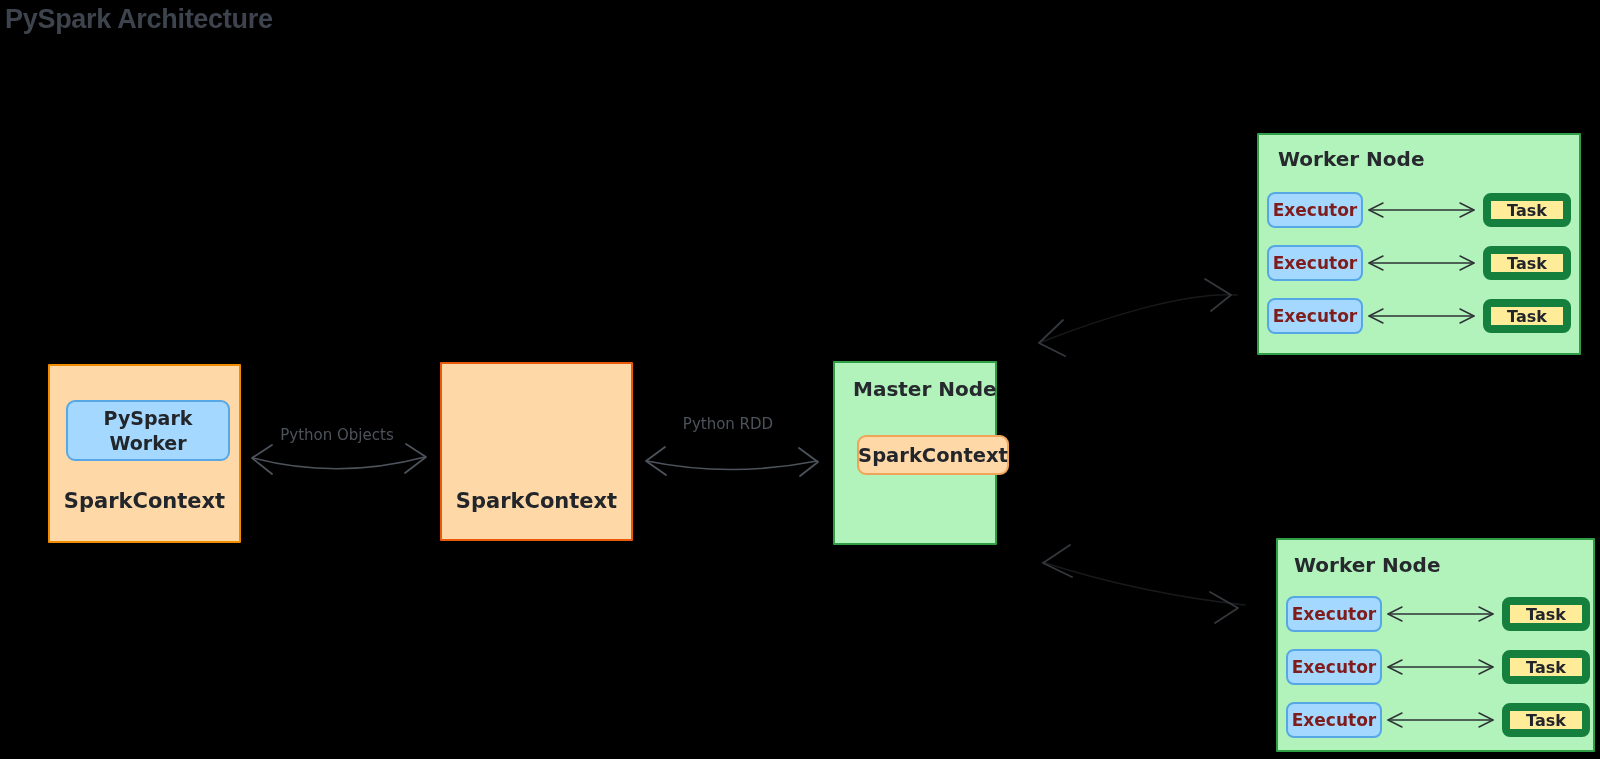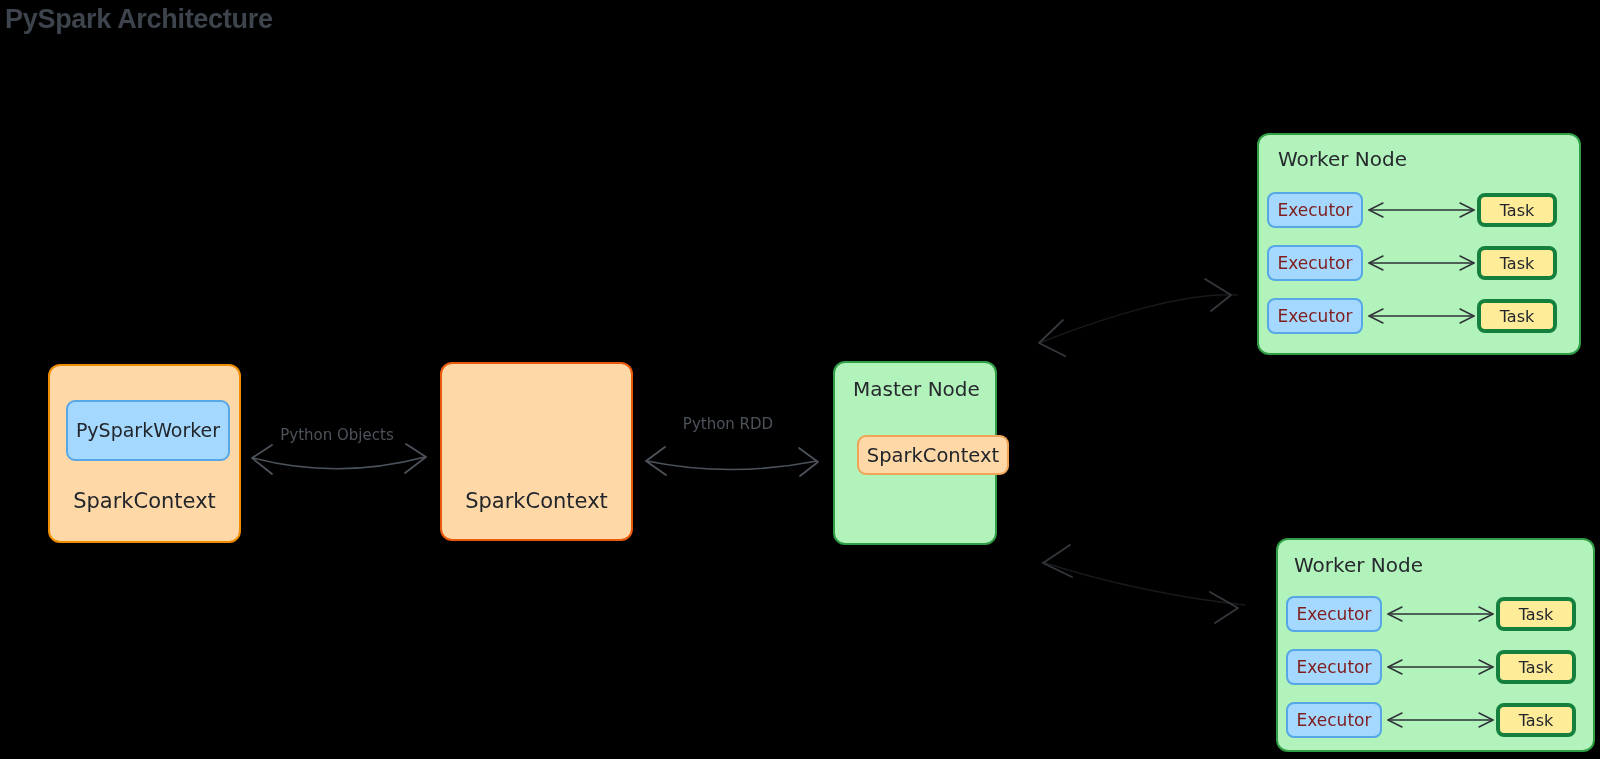--- a/index.html
+++ b/index.html
@@ -5,49 +5,49 @@
   html,body{margin:0;padding:0;background:#000;}
   .stage{
     position:relative;width:1600px;height:759px;background:#000000;
     font-family:"DejaVu Sans",sans-serif;overflow:hidden;
   }
   .title{
     position:absolute;left:5px;top:4px;
     font-family:"Liberation Sans",sans-serif;
     font-size:27px;font-weight:600;letter-spacing:-0.3px;color:#3e444d;
   }
-  .box{position:absolute;box-sizing:border-box;border-radius:12px;}
+  .box{position:absolute;box-sizing:border-box;border-radius:1px;font-weight:bold;}
   .orange{background:#ffd8a8;border:2px solid #f08c00;}
   .orange.red-stroke{border-color:#e8590c;}
   .green{background:#b2f2bb;border:2px solid #2f9e44;}
   .inner-blue{
     position:absolute;box-sizing:border-box;background:#a5d8ff;border:2px solid #55a7e6;
-    border-radius:9px;display:flex;flex-direction:row;align-items:center;justify-content:center;
+    border-radius:9px;display:flex;flex-direction:column;align-items:center;justify-content:center;
     color:#22262b;text-align:center;
   }
   .driver-inner{left:16px;top:34px;width:164px;height:61px;font-size:19px;line-height:25px;}
   .py4j-inner{left:15px;top:33px;width:162px;height:63px;font-size:27px;}
   .footer-label{
     position:absolute;left:0;width:100%;text-align:center;
     font-size:21px;color:#22262b;
   }
   .node-title{position:absolute;left:18px;top:14px;font-size:20px;color:#26292d;white-space:nowrap;}
   .chip{
     position:absolute;left:22px;top:72px;width:152px;height:40px;box-sizing:border-box;
     background:#ffd8a8;border:2px solid #efa457;border-radius:9px;
     font-size:19.5px;color:#22262b;display:flex;align-items:center;justify-content:center;
   }
   .exec{
     position:absolute;left:8px;width:96px;height:36px;box-sizing:border-box;
     background:#a5d8ff;border:2px solid #55a7e6;border-radius:8px;
     font-size:17px;color:#7f1d1d;display:flex;align-items:center;justify-content:center;
   }
   .task{
-    position:absolute;left:218px;width:80px;height:34px;box-sizing:border-box;
-    background:#ffec99;border:4px solid #15803d;border-radius:8px;
+    position:absolute;left:224px;width:88px;height:34px;box-sizing:border-box;
+    background:#ffec99;border:8px solid #15803d;border-radius:8px;
     font-size:16px;color:#22262b;display:flex;align-items:center;justify-content:center;
   }
   .rowarrow{position:absolute;left:106px;width:113px;height:18px;}
   .rowarrow path{stroke:#2e3237;stroke-width:1.4;fill:none;stroke-linecap:round;stroke-linejoin:round;}
   .conn{position:absolute;pointer-events:none;}
   .conn .shaft-gray{stroke:#4d535b;stroke-width:1.6;fill:none;stroke-linecap:round;}
   .conn .head-gray{stroke:#4d535b;stroke-width:1.8;fill:none;stroke-linecap:round;stroke-linejoin:round;}
   .conn .shaft-dark{stroke:#17191b;stroke-width:1.5;fill:none;stroke-linecap:round;}
   .conn .head-dark{stroke:#34383d;stroke-width:1.8;fill:none;stroke-linecap:round;stroke-linejoin:round;}
   .link-label{

